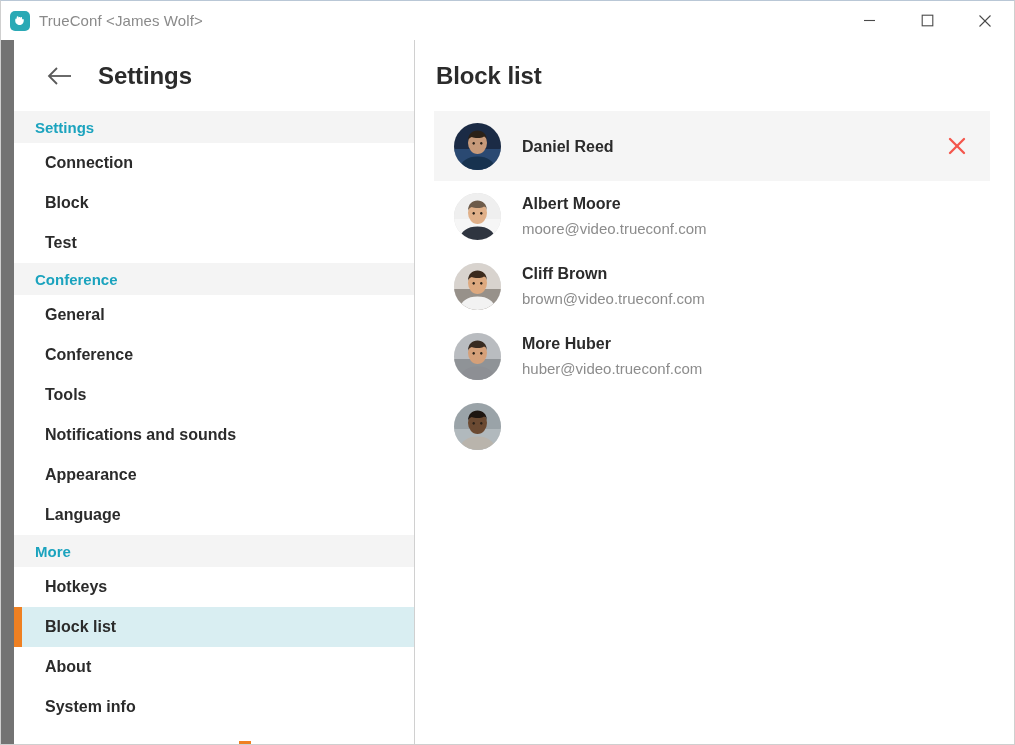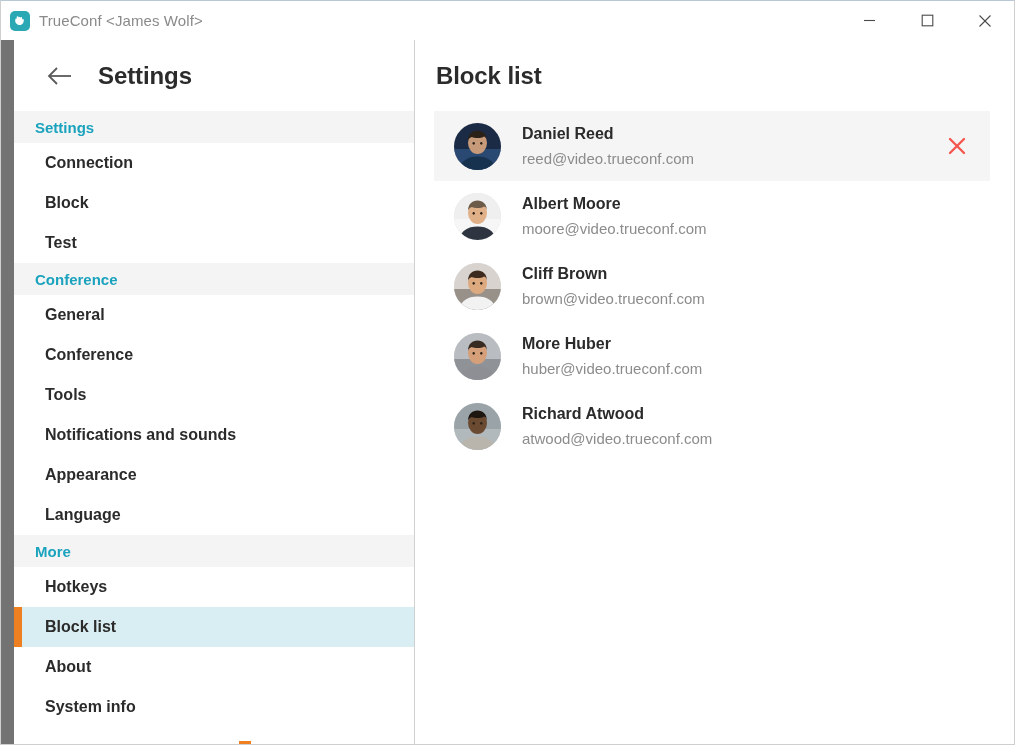--- a/index.html
+++ b/index.html
@@ -314,21 +314,20 @@
                 <rect x="0" y="26" width="47" height="21" fill="#3f6ea8" opacity="0.45"></rect>
                 <path d="M6 47c0-9 7.6-13.5 17.5-13.5S41 38 41 47z" fill="#17324f"></path>
                 <ellipse cx="23.5" cy="20" rx="9.5" ry="11" fill="#c79a7a"></ellipse>
                 <path d="M14 18c0-7 4.2-10.5 9.5-10.5S33 11 33 18c0-2.4-1.3-4.2-3-4.6-2.4 1.9-8.7 2.2-12.2.6-2.2.8-3.8 2.3-3.8 4z" fill="#2a2118"></path>
                 <ellipse cx="19.7" cy="20.3" rx="1.15" ry="1.35" fill="#2a2118"></ellipse>
                 <ellipse cx="27.3" cy="20.3" rx="1.15" ry="1.35" fill="#2a2118"></ellipse>
               </svg>
             </div>
             <div class="block-info">
               <div class="block-name">Daniel Reed</div>
-              <div class="block-email">reed@video.trueconf.com</div>
             </div>
             <div class="remove-btn">
               <svg width="20" height="20" viewBox="0 0 20 20">
                 <line x1="3" y1="3" x2="17" y2="17" stroke="#f4564c" stroke-width="2.3" stroke-linecap="round"></line>
                 <line x1="17" y1="3" x2="3" y2="17" stroke="#f4564c" stroke-width="2.3" stroke-linecap="round"></line>
               </svg>
             </div>
           </div>
           <div class="block-row">
             <div class="avatar">
@@ -386,23 +385,19 @@
               <svg viewBox="0 0 47 47">
                 <rect width="47" height="47" fill="#9aa3a8"></rect>
                 <rect x="0" y="26" width="47" height="21" fill="#cfd4d6" opacity="0.45"></rect>
                 <path d="M6 47c0-9 7.6-13.5 17.5-13.5S41 38 41 47z" fill="#b9b4ac"></path>
                 <ellipse cx="23.5" cy="20" rx="9.5" ry="11" fill="#6b4a32"></ellipse>
                 <path d="M14 18c0-7 4.2-10.5 9.5-10.5S33 11 33 18c0-2.4-1.3-4.2-3-4.6-2.4 1.9-8.7 2.2-12.2.6-2.2.8-3.8 2.3-3.8 4z" fill="#1d1510"></path>
                 <ellipse cx="19.7" cy="20.3" rx="1.15" ry="1.35" fill="#2a2118"></ellipse>
                 <ellipse cx="27.3" cy="20.3" rx="1.15" ry="1.35" fill="#2a2118"></ellipse>
               </svg>
             </div>
-            <div class="block-info">
-              <div class="block-name">Richard Atwood</div>
-              <div class="block-email">atwood@video.trueconf.com</div>
-            </div>
           </div>
         </div>
     </div>
 
     <div class="bottom-artifact"></div>
   </div>
 </div>
 
 </body></html>

